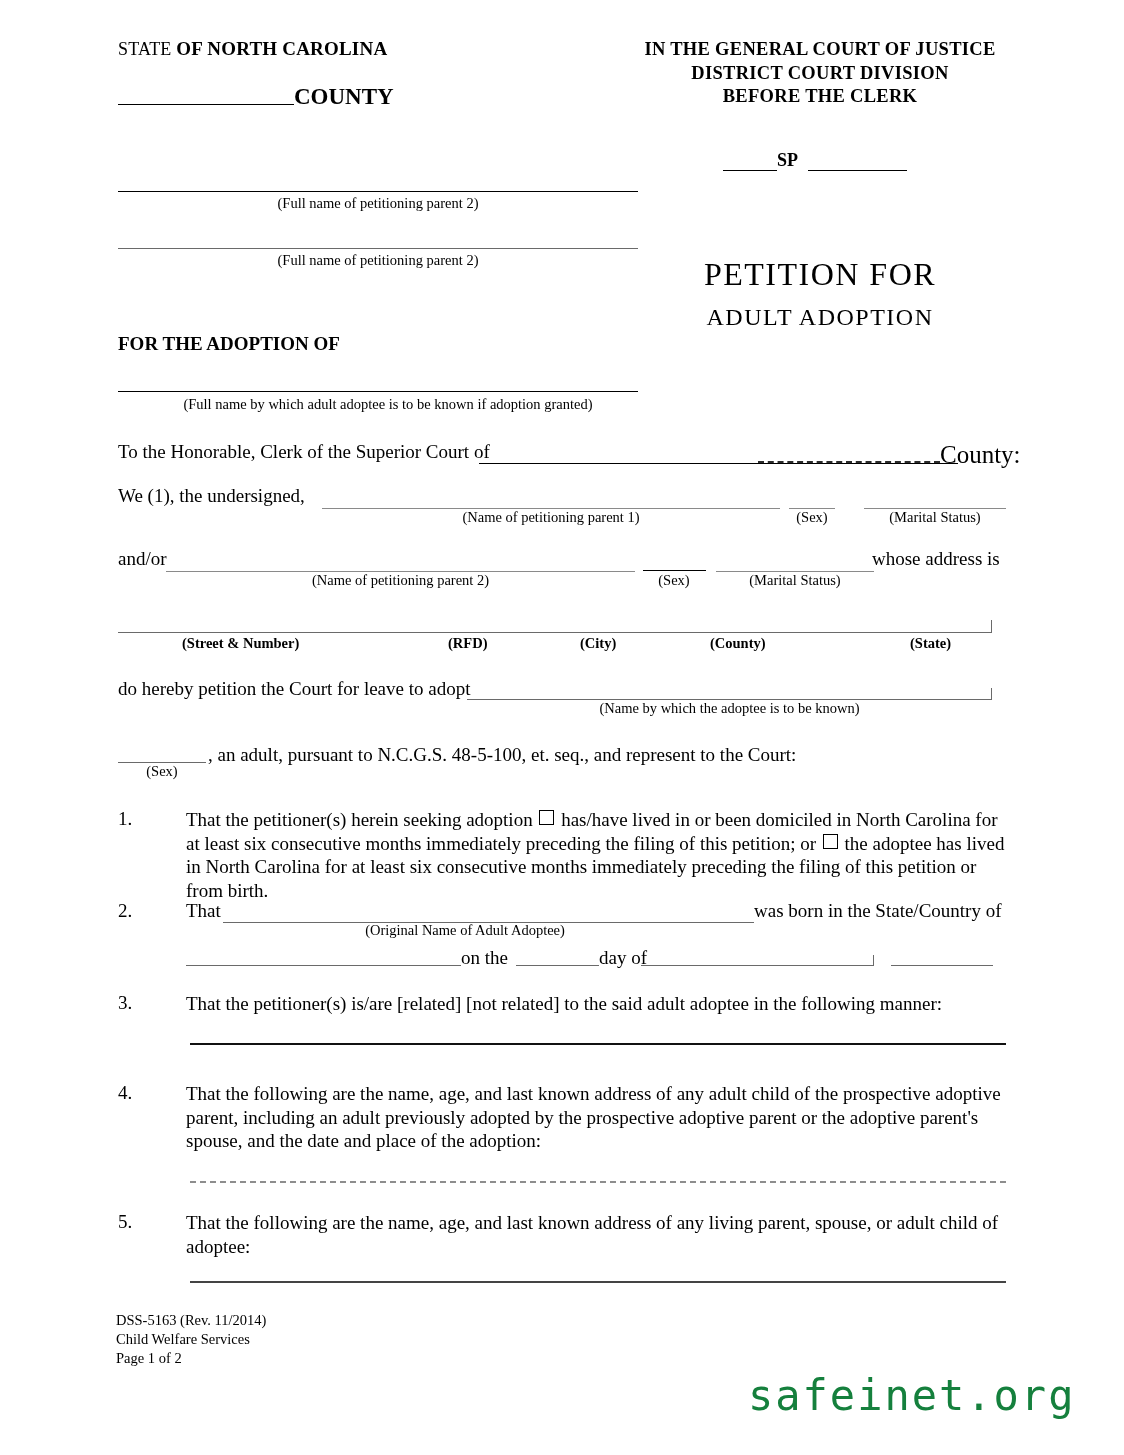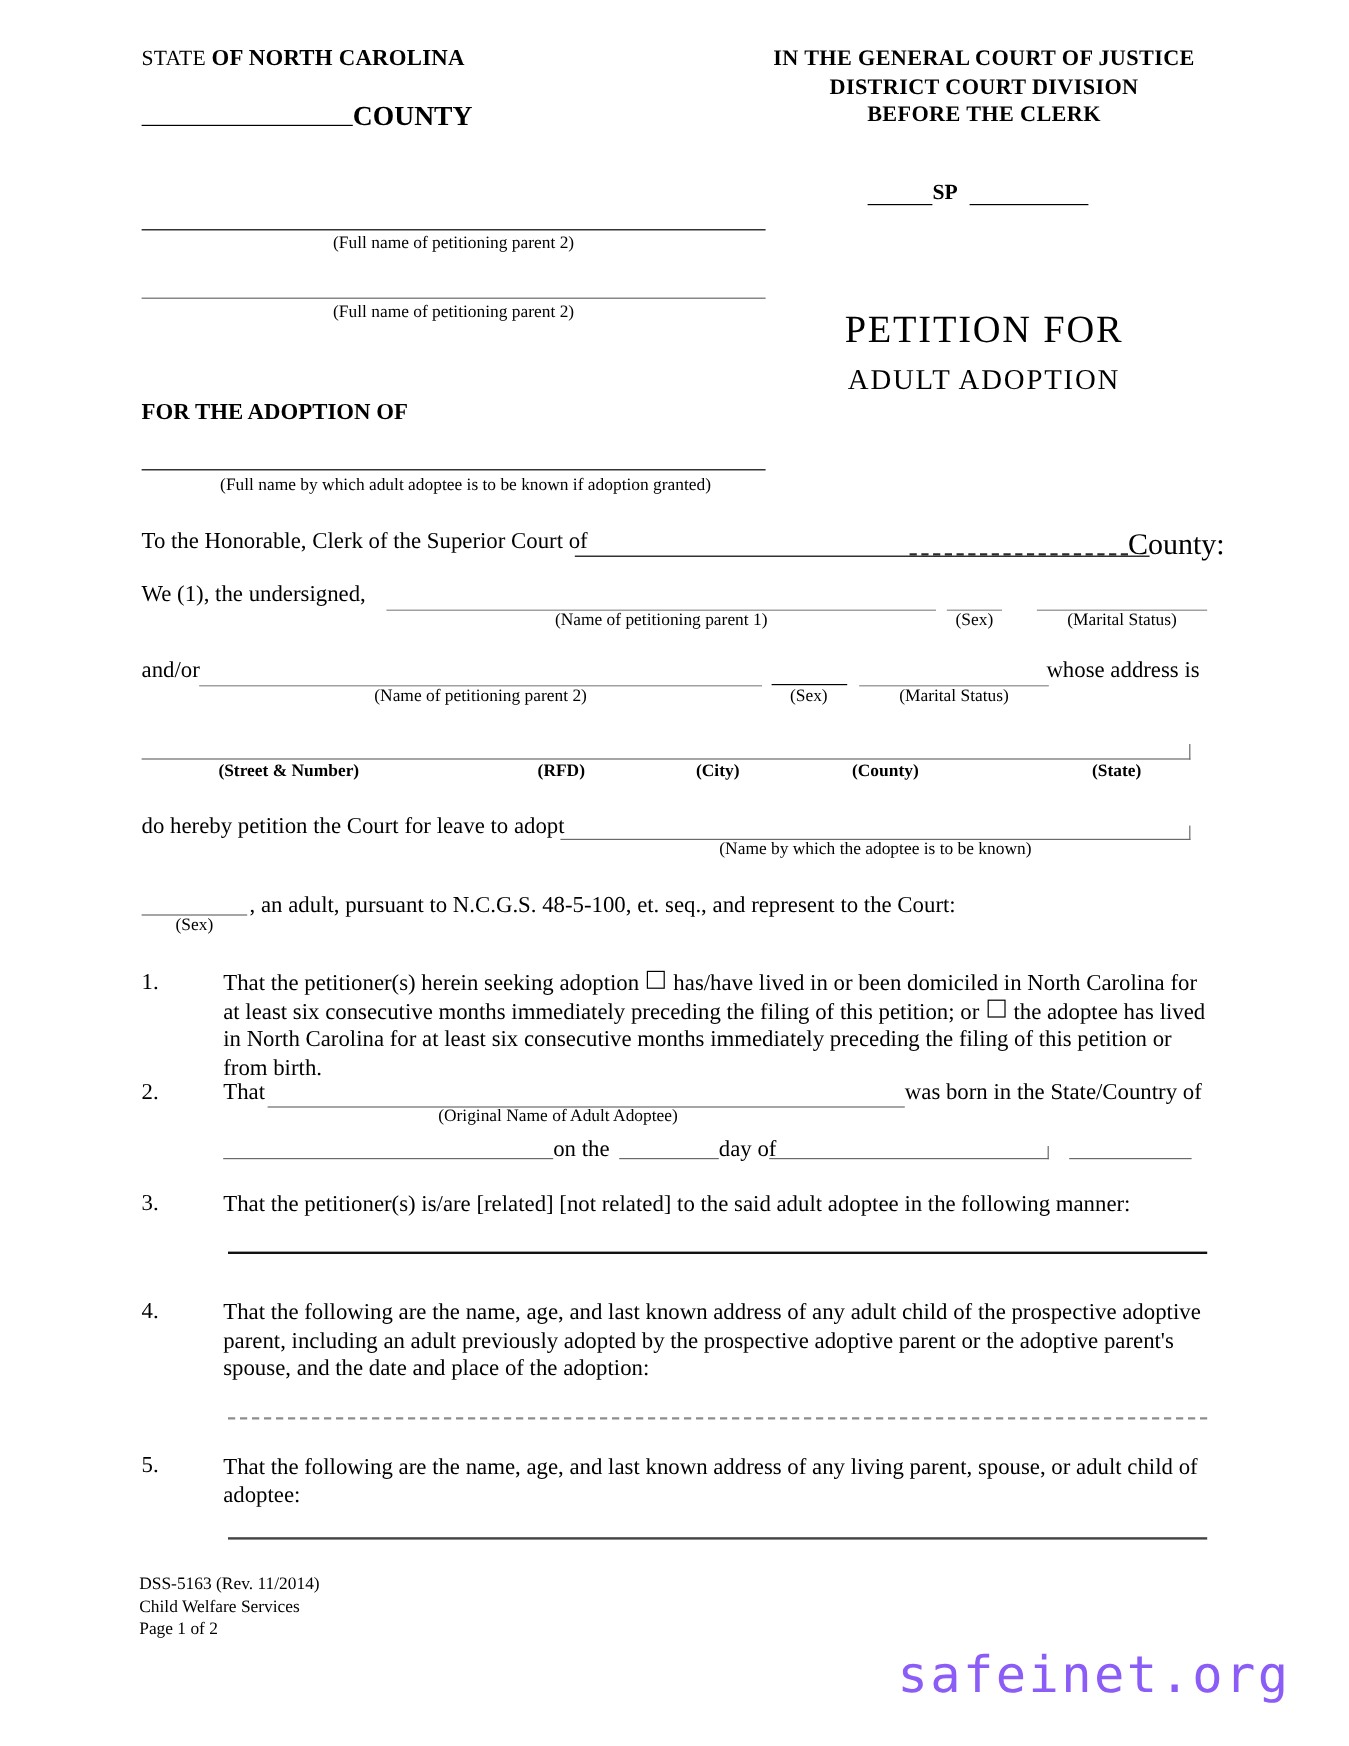--- a/index.html
+++ b/index.html
@@ -180,21 +180,21 @@
   #footer {
     left: 116px; top: 1311px;
     font-size: 14.5px;
     line-height: 19px;
   }
 
   #watermark {
     left: 748px; top: 1371px;
     font-family: "DejaVu Sans Mono", "Liberation Mono", monospace;
     font-size: 42px;
-    color: #8b5cf6;
+    color: #15803d;
     letter-spacing: 2px;
     white-space: nowrap;
   }
 </style>
 </head>
 <body>
 
 <div class="page">
 
   <div class="abs" id="state-line">

